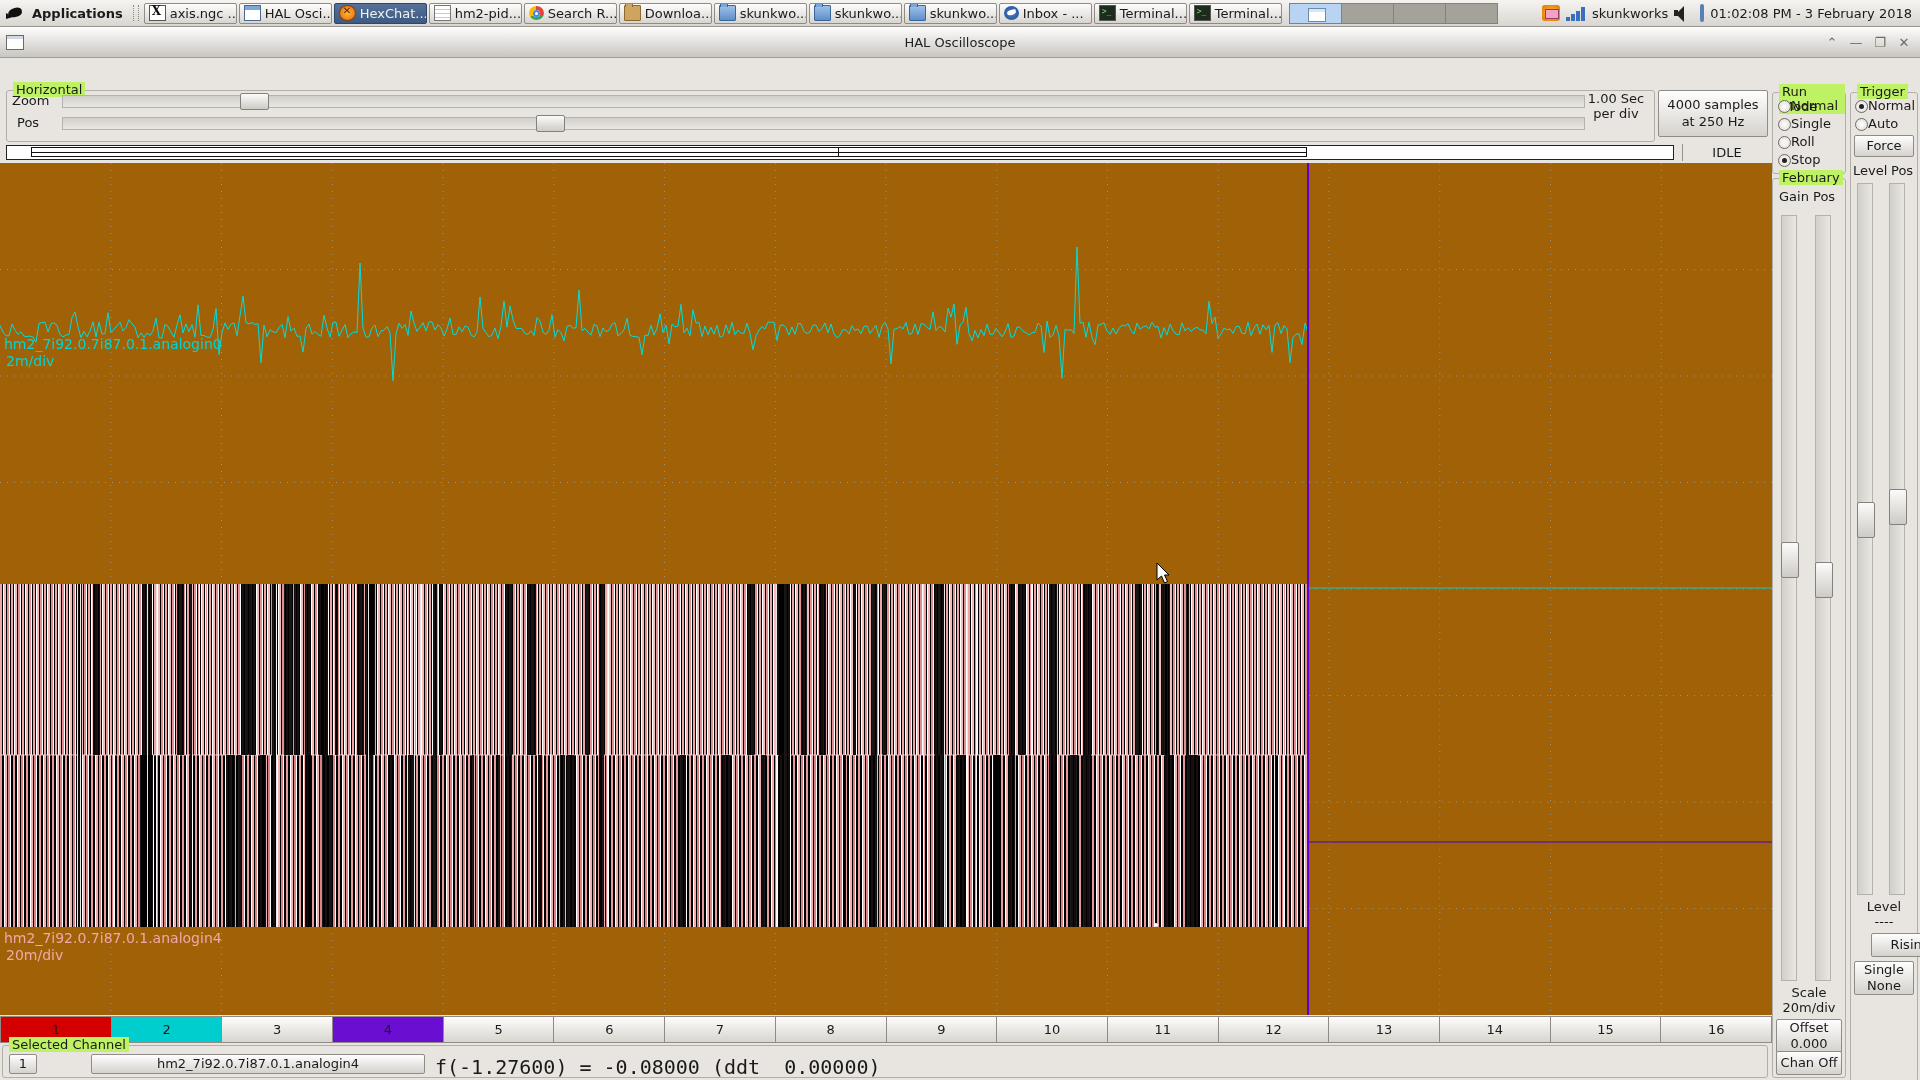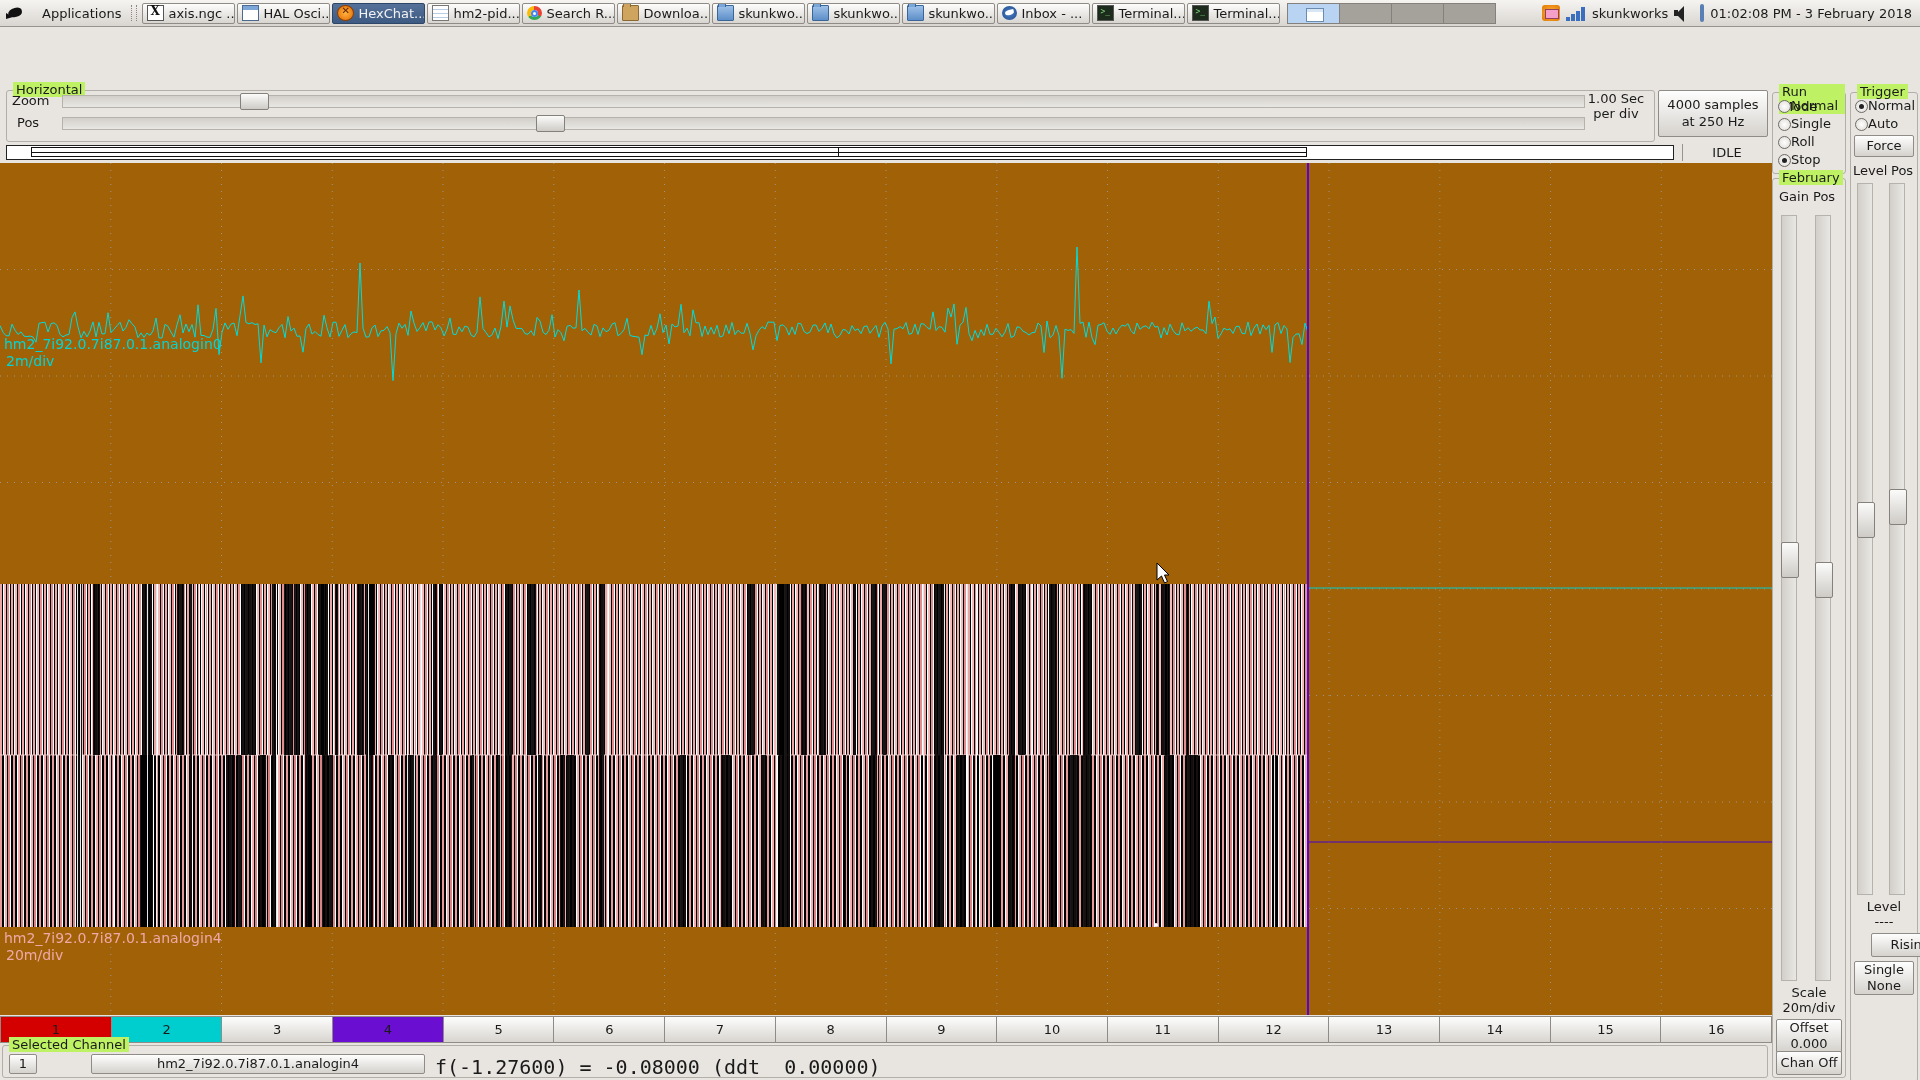--- a/index.html
+++ b/index.html
@@ -3,21 +3,21 @@
 <meta charset="utf-8">
 <style>
   html,body{margin:0;padding:0;background:#000;}
   #screen{position:relative;width:1920px;height:1080px;overflow:hidden;
     font-family:"DejaVu Sans","Liberation Sans",sans-serif;font-size:13px;color:#1a1a1a;
     background:#e8e5e1;}
   
   #taskbar{position:absolute;left:0;top:0;width:1920px;height:27px;
     background:linear-gradient(#f6f4f1,#d9d6d1);border-bottom:1px solid #97948f;
     display:flex;align-items:center;box-sizing:border-box;padding:0 4px;gap:2px;}
-  .apps{display:flex;align-items:center;gap:16px;padding:0 8px 0 2px;height:23px;}
+  .apps{display:flex;align-items:center;gap:6px;padding:0 8px 0 2px;height:23px;font-weight:bold;}
   .bird{width:20px;height:16px;position:relative;display:inline-block;}
   .bird:before{content:"";position:absolute;left:2px;top:3px;width:14px;height:9px;background:#111;border-radius:60% 40% 50% 50%;transform:rotate(-12deg);}
   .bird:after{content:"";position:absolute;left:0;top:8px;border-left:7px solid #111;border-top:4px solid transparent;border-bottom:2px solid transparent;}
   .grip{width:4px;height:16px;border-left:1px dotted #8a8781;border-right:1px dotted #8a8781;margin-right:3px;}
   .taskbtn{width:93px;height:21px;box-sizing:border-box;border:1px solid #8f8c87;border-radius:2px;
     background:linear-gradient(#fdfdfc,#d8d5d0);display:flex;align-items:center;gap:4px;padding:0 4px;overflow:hidden;white-space:nowrap;}
   .taskbtn.active{background:linear-gradient(#55719a,#3d5a83);color:#f2f2f2;border-color:#2e4668;}
   .ticon{width:15px;height:14px;display:inline-block;flex:0 0 auto;position:relative;font-style:normal;}
   .ic-xdoc{background:#fff;border:1px solid #555;}
   .ic-xdoc:before{content:"X";position:absolute;left:2px;top:-2px;font-weight:bold;font-size:12px;color:#111;font-family:"DejaVu Serif",serif;}
@@ -163,20 +163,30 @@
       <span class="ticon ic-mail" style="width:18px;height:16px;"></span>
       <span class="ic-signal"></span>
       <span>skunkworks</span>
       <span class="ic-vol"></span>
       <span class="traysep"></span>
       <span>01:02:08 PM - 3 February 2018</span>
     </div>
   </div>
 
   <div id="window">
+    <div id="titlebar">
+      <span id="title-icon"></span>
+      <span id="title-text">HAL Oscilloscope</span>
+      <span id="win-controls">
+        <span class="wbtn">⌃</span>
+        <span class="wbtn">—</span>
+        <span class="wbtn">❐</span>
+        <span class="wbtn">✕</span>
+      </span>
+    </div>
 
     <div class="frame" style="left:6px;top:63px;width:1649px;height:52px;">
       <span class="frame-label">Horizontal</span>
     </div>
     <span class="lbl" style="left:12px;top:66px;">Zoom</span>
     <div class="htrough" style="left:62px;top:68px;width:1523px;">
       <div class="hhandle" style="left:177px;top:-3px;"></div>
     </div>
     <span class="lbl" style="left:17px;top:88px;">Pos</span>
     <div class="htrough" style="left:62px;top:90px;width:1523px;">

